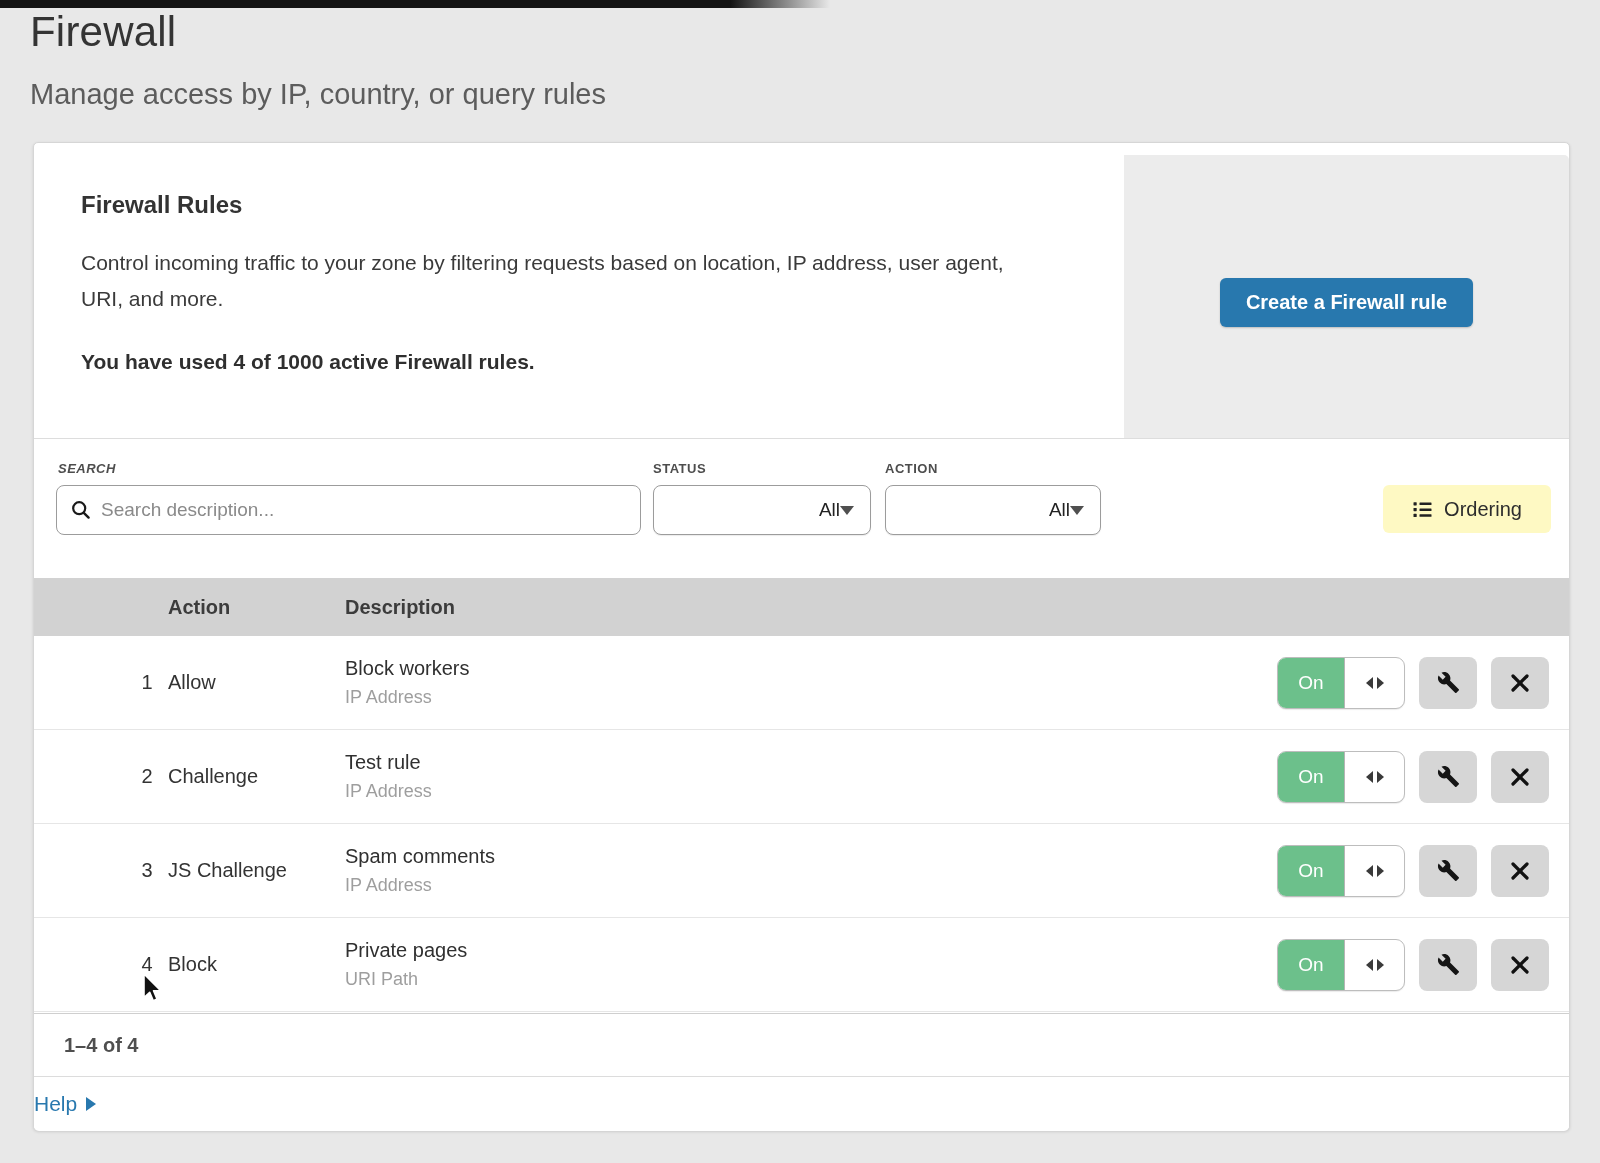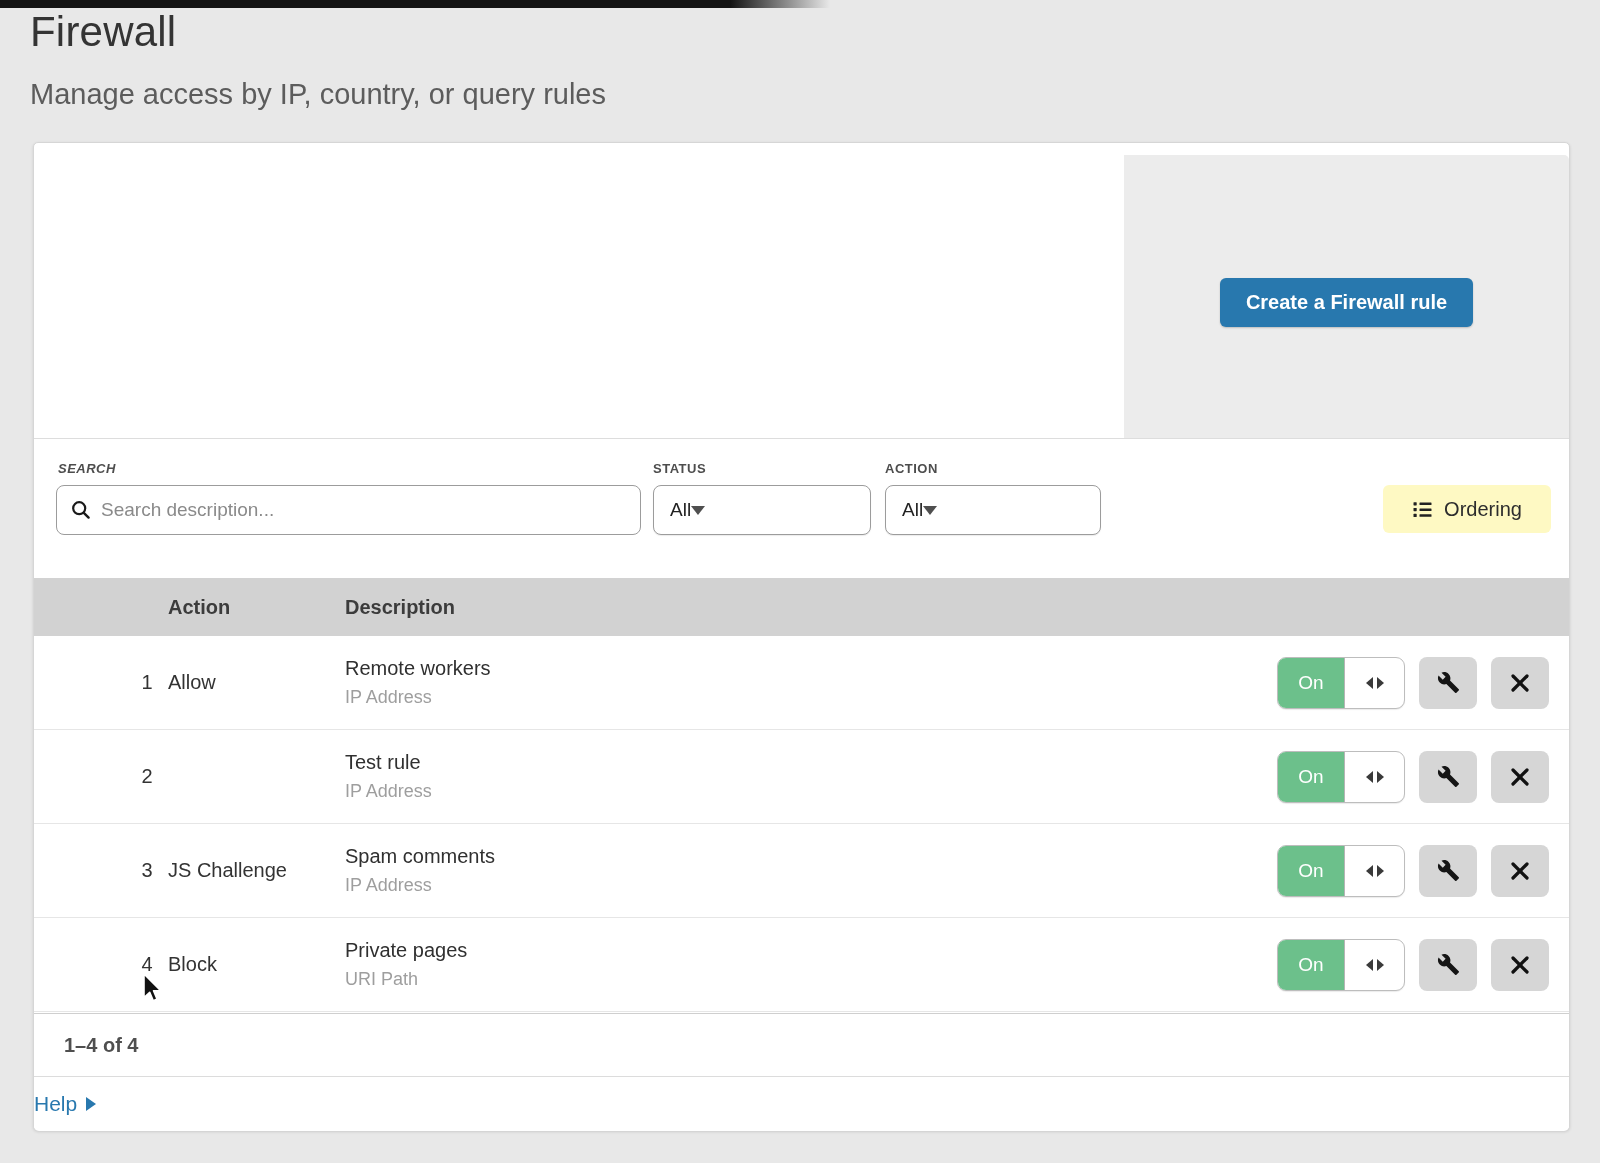--- a/index.html
+++ b/index.html
@@ -65,21 +65,21 @@
     display:flex; align-items:center; padding:0 14px; gap:10px;
   }
   .search-box input {
     border:none; outline:none; flex:1; font-family:inherit;
     font-size:19px; color:#333; background:transparent;
   }
   .search-box input::placeholder { color:#8a8a8a; }
   .select {
     position:absolute; top:46px; height:50px;
     border:1.5px solid #9c9c9c; border-radius:8px; background:#fff;
-    display:flex; align-items:center; justify-content:flex-start;
+    display:flex; align-items:center; justify-content:flex-end;
     padding:0 16px; font-size:19px; color:#222; cursor:pointer;
     box-shadow:0 1px 1px rgba(0,0,0,.08);
   }
   .select-status { left:619px; width:218px; }
   .select-action { left:851px; width:216px; }
   .caret { width:0; height:0; border-left:7px solid transparent;
     border-right:7px solid transparent; border-top:9px solid #4f4f4f; }
   .ordering-btn {
     position:absolute; left:1349px; top:46px; width:168px; height:48px;
     background:#fef9c3; border:none; border-radius:6px; cursor:pointer;
@@ -162,20 +162,25 @@
 <body>
 
 <div class="artifact-bar"></div>
 
 <h1 class="page-title">Firewall</h1>
 <div class="page-subtitle">Manage access by IP, country, or query rules</div>
 
 <div class="card">
 
   <div class="overview">
+    <div class="overview-left">
+      <div class="overview-heading">Firewall Rules</div>
+      <div class="overview-desc">Control incoming traffic to your zone by filtering requests based on location, IP address, user agent, URI, and more.</div>
+      <div class="overview-usage">You have used 4 of 1000 active Firewall rules.</div>
+    </div>
     <div class="overview-panel">
       <button class="create-btn">Create a Firewall rule</button>
     </div>
   </div>
 
   <div class="filters">
     <div class="filter-label lbl-search">SEARCH</div>
     <div class="search-box">
       <span style="display:flex;">
         <svg width="20" height="20" viewBox="0 0 20 20">
@@ -219,21 +224,21 @@
     <span class="th-action">Action</span>
     <span class="th-desc">Description</span>
   </div>
 
   <div class="rows">
 
     <div class="rule-row">
       <div class="row-num">1</div>
       <div class="row-action">Allow</div>
       <div class="row-desc">
-        <span class="desc-title">Remote workers</span>
+        <span class="desc-title">Block workers</span>
         <span class="desc-sub">IP Address</span>
       </div>
       <div class="row-controls">
         <div class="toggle">
           <div class="toggle-on">On</div>
           <div class="toggle-arrows">
               <span class="tri-l"></span>
               <span class="tri-r"></span>
             </div>
         </div>
@@ -250,20 +255,21 @@
                 <line x1="3" y1="3" x2="17" y2="17" stroke="#111" stroke-width="3.2" stroke-linecap="round"></line>
                 <line x1="17" y1="3" x2="3" y2="17" stroke="#111" stroke-width="3.2" stroke-linecap="round"></line>
               </svg>
             </span>
         </button>
       </div>
     </div>
 
     <div class="rule-row">
       <div class="row-num">2</div>
+      <div class="row-action">Challenge</div>
       <div class="row-desc">
         <span class="desc-title">Test rule</span>
         <span class="desc-sub">IP Address</span>
       </div>
       <div class="row-controls">
         <div class="toggle">
           <div class="toggle-on">On</div>
           <div class="toggle-arrows">
               <span class="tri-l"></span>
               <span class="tri-r"></span>

